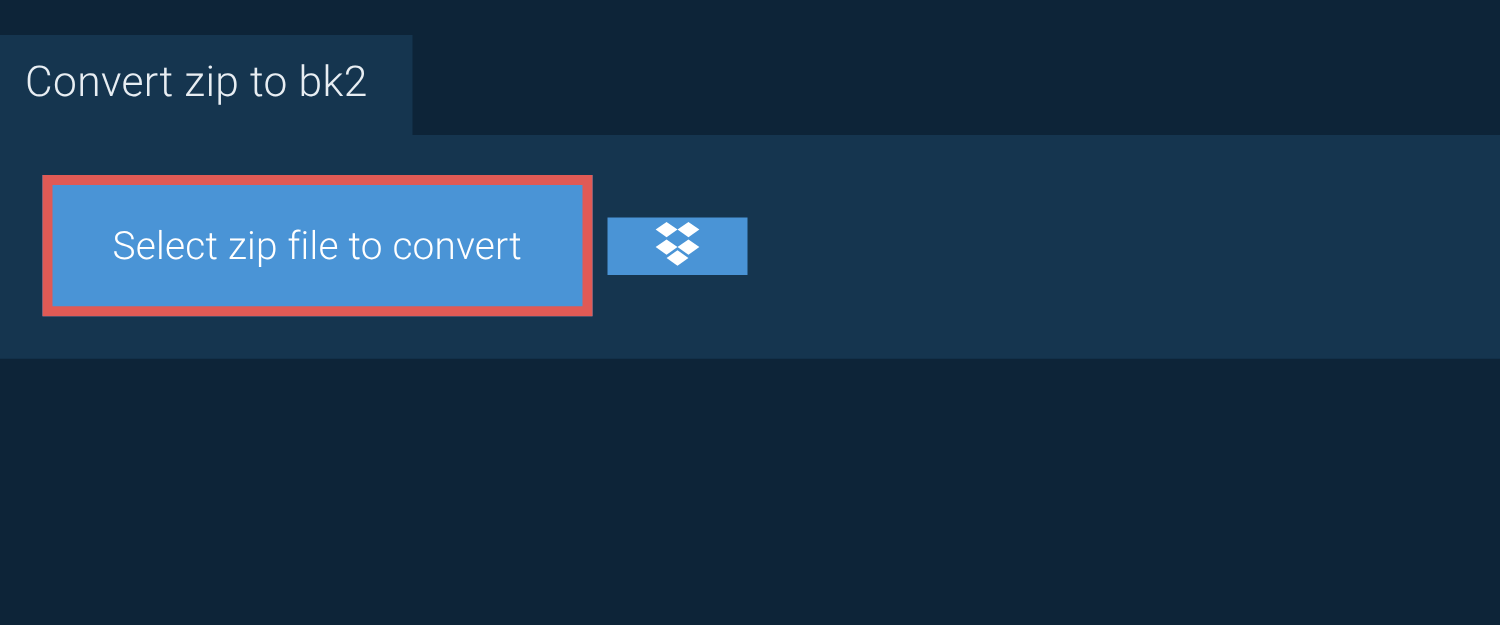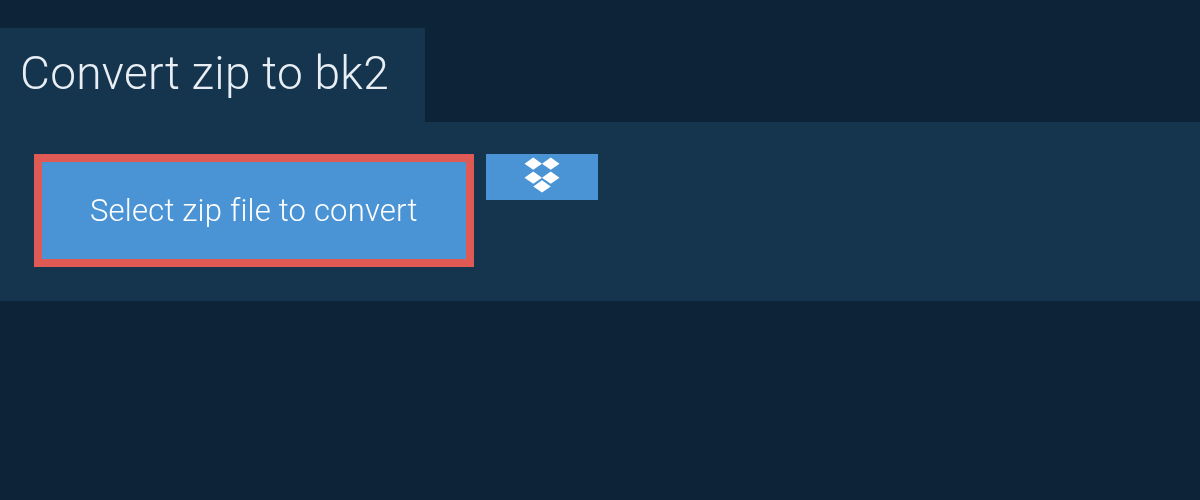--- a/index.html
+++ b/index.html
@@ -14,34 +14,34 @@
       font-family: -apple-system, BlinkMacSystemFont, "Segoe UI", Roboto, Helvetica, Arial, sans-serif;
       overflow: hidden;
     }
     .tab-container {
       padding-top: 28px;
     }
     .tab {
       display: inline-block;
       background: #15354f;
       color: #e8eef3;
-      font-size: 46px;
+      font-size: 34px;
       font-weight: 300;
       padding: 18px 36px 22px 20px;
       letter-spacing: 0.3px;
     }
     .panel {
       background: #15354f;
       padding: 32px 34px 34px 34px;
       width: 100%;
     }
     .button-row {
       display: flex;
       gap: 12px;
-      align-items: flex-start;
+      align-items: center;
     }
     .select-button {
       background: #4a94d6;
       border: 8px solid #e05a55;
       color: #ffffff;
       font-size: 31px;
       font-weight: 300;
       padding: 30px 48px;
       cursor: pointer;
       display: flex;

